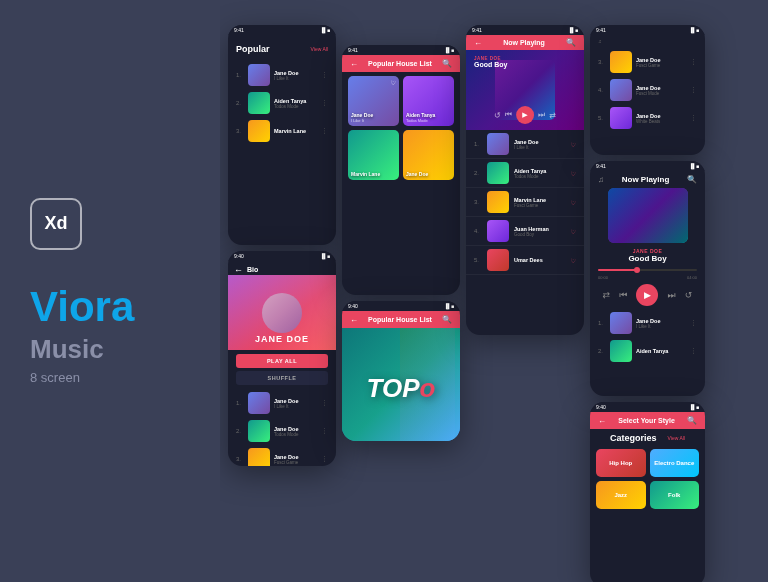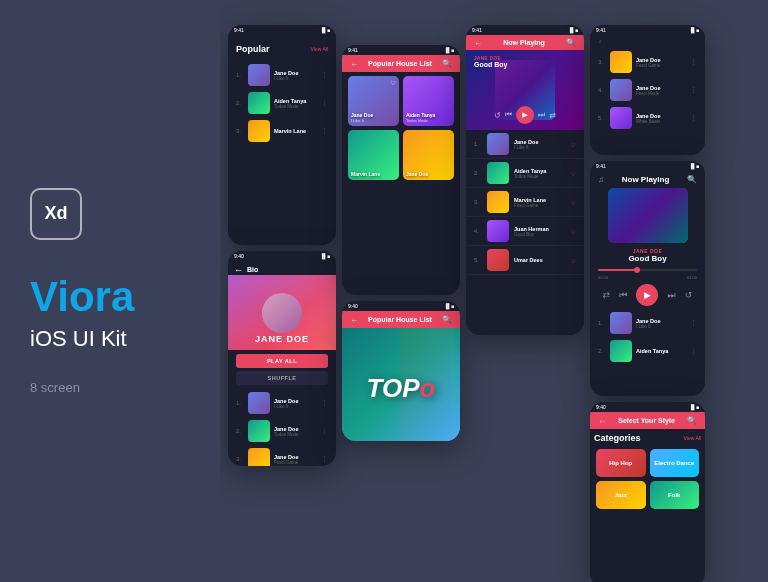--- a/index.html
+++ b/index.html
@@ -386,21 +386,21 @@
       justify-content: center;
       color: white;
       font-size: 9px;
     }
 
     
     .categories-header {
       display: flex;
       justify-content: space-between;
       align-items: center;
-      padding: 4px 4px;
+      padding: 4px 20px;
     }
 
     .categories-title {
       font-size: 9px;
       font-weight: bold;
       color: white;
     }
 
     .categories-grid {
       display: grid;
@@ -477,21 +477,21 @@
     .offset-top { margin-top: 20px; }
   </style>
 </head>
 <body>
 
 <div class="branding">
   <div class="xd-badge">
     <span>Xd</span>
   </div>
   <div class="brand-title">Viora</div>
-  <div class="brand-subtitle">iOS UI Kit</div>
+  <div class="brand-category">Music</div>
   <div class="brand-screens">8 screen</div>
 </div>
 
 <div class="screens-area">
   <div class="screens-wrapper">
 
     <div class="col">
 
       <div class="phone phone-sm">
         <div class="status-bar">

